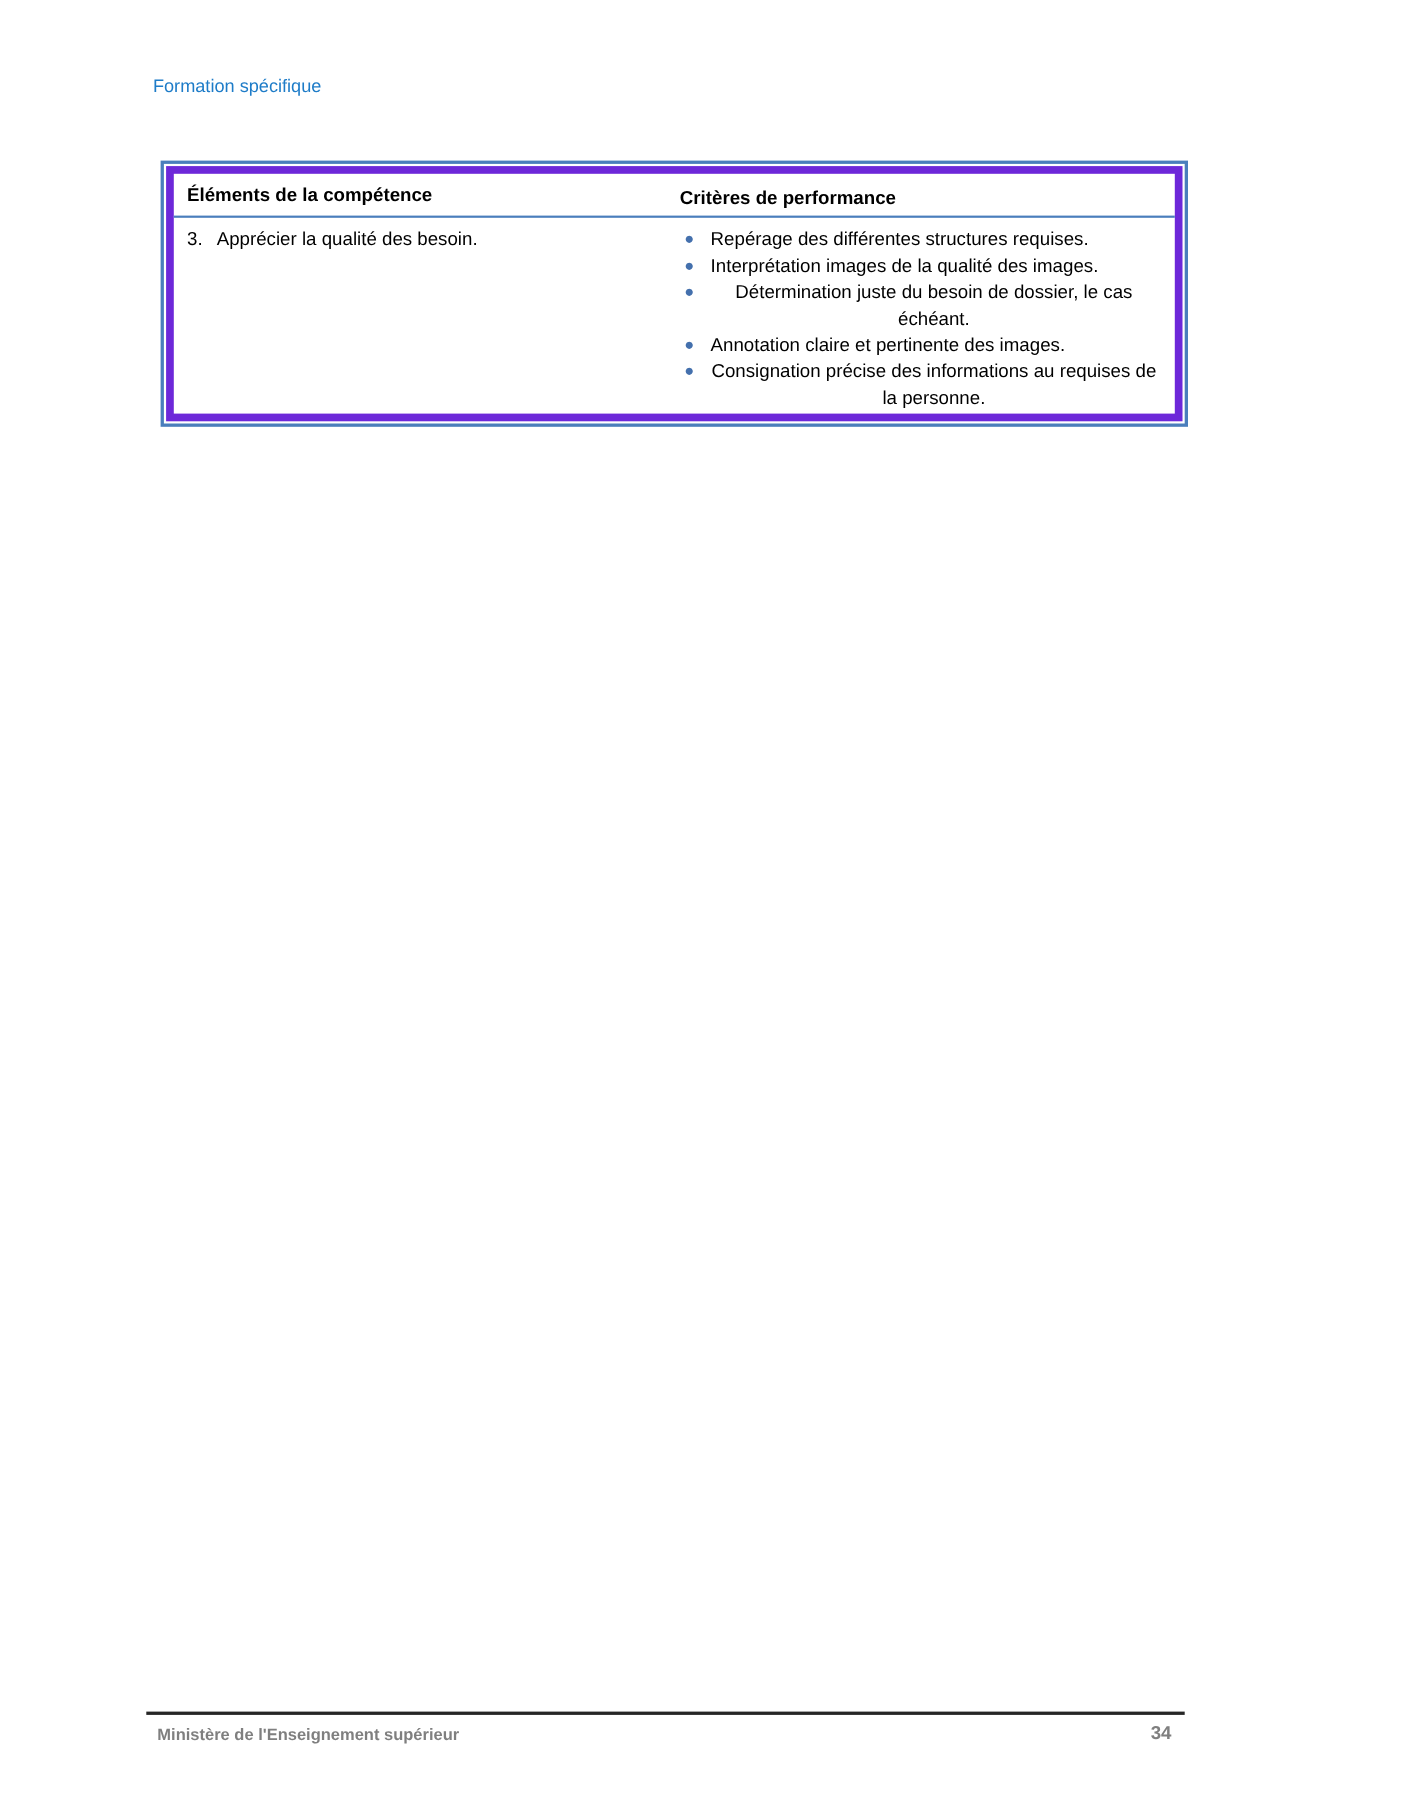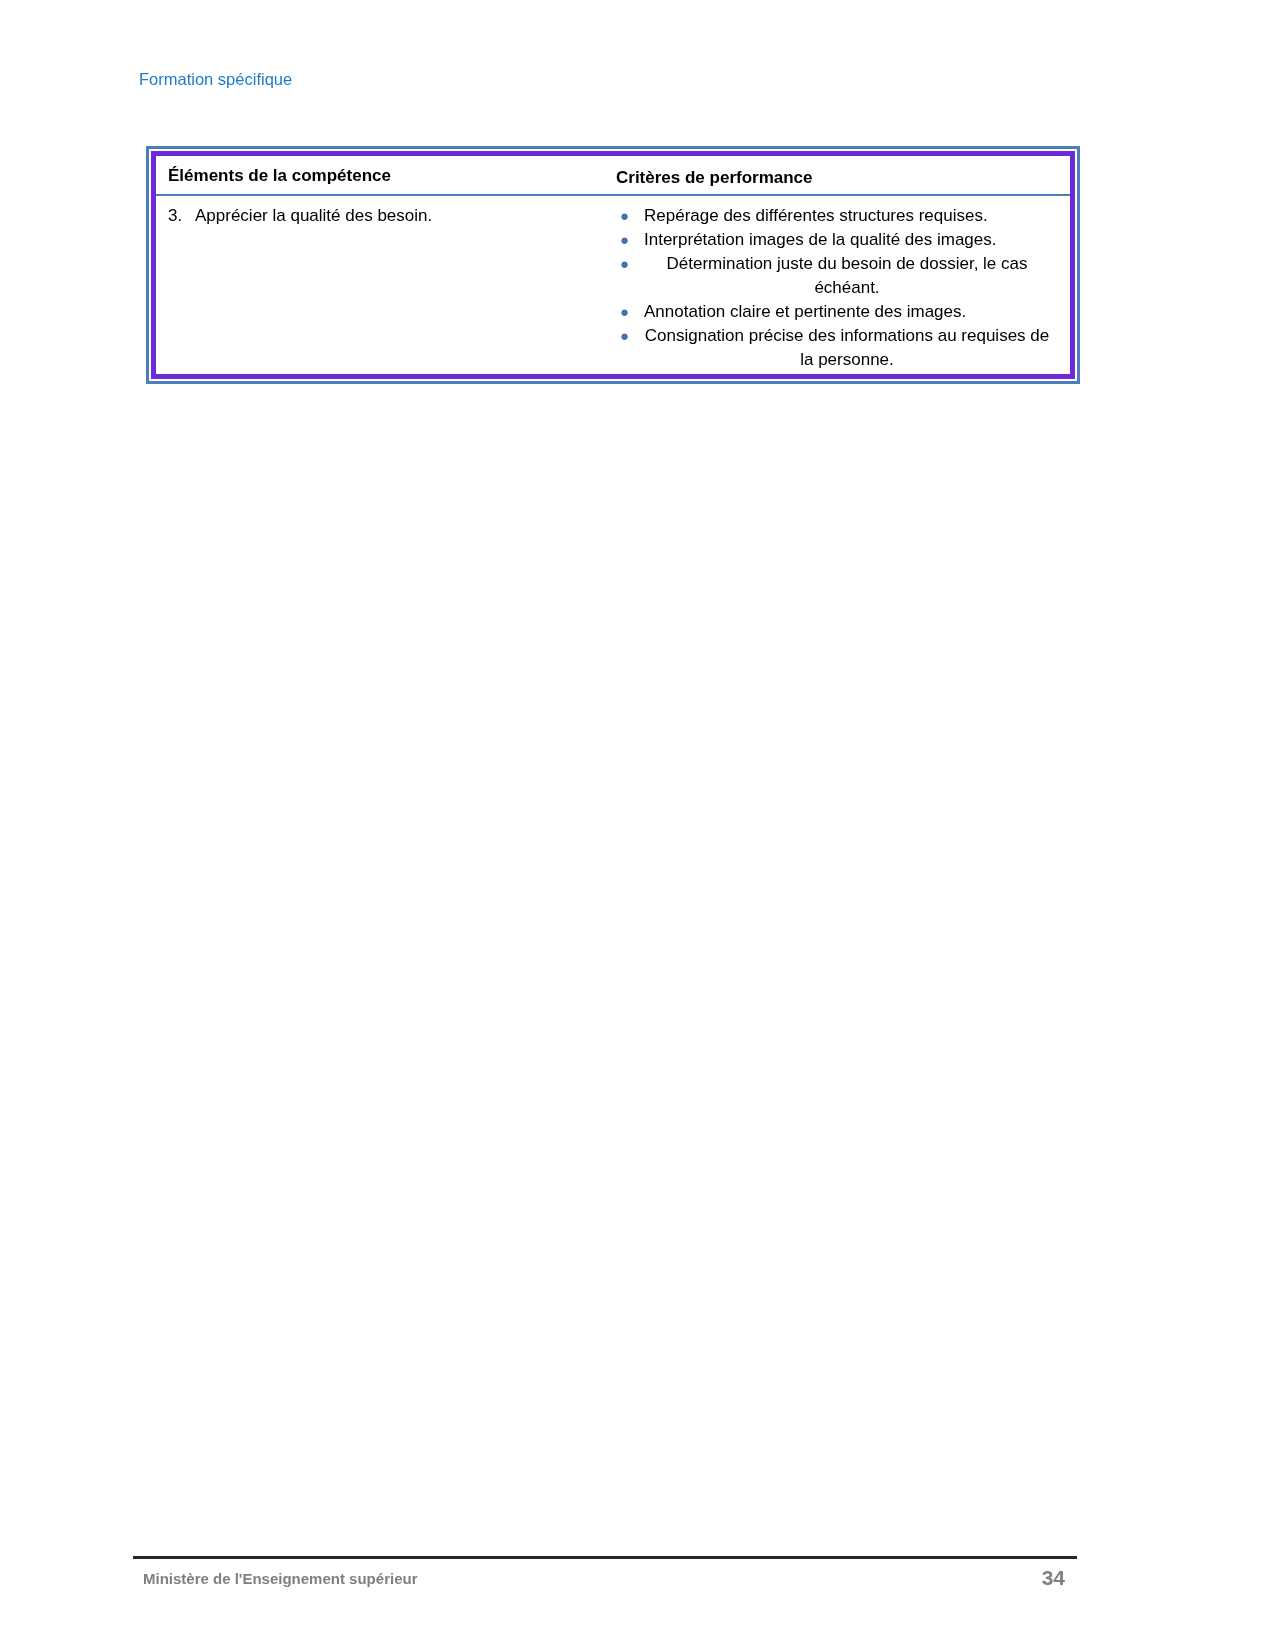--- a/index.html
+++ b/index.html
@@ -30,21 +30,21 @@
   .table-frame {
     position: absolute;
     left: 146px;
     top: 146px;
     width: 934px;
     border: 3px solid #4a7ebc;
     padding: 2px;
     background: #ffffff;
   }
   .table-inner {
-    border: 5px solid #6d28d9;
+    border: 7px solid #6d28d9;
   }
   .trow { display: flex; }
   .thead {
     border-bottom: 2px solid #4a7ebc;
     min-height: 40px;
     align-items: center;
   }
   .tbody { min-height: 177px; }
   .cell-left {
     width: 452px;
@@ -100,31 +100,31 @@
   
   .page-footer {
     position: absolute;
     left: 133px;
     top: 1556px;
     width: 944px;
     border-top: 3px solid #262626;
     padding-top: 7px;
     display: flex;
     justify-content: space-between;
-    align-items: center;
+    align-items: flex-end;
   }
   .footer-ministry {
     margin-left: 10px;
     font-size: 15px;
     font-weight: bold;
     color: #7f7f7f;
   }
   .footer-page-number {
     margin-right: 12px;
-    font-size: 21px;
+    font-size: 17px;
     font-weight: bold;
     color: #7f7f7f;
   }
 </style>
 </head>
 <body>
 
 <div class="page">
 
   <div class="running-header">Formation spécifique</div>

